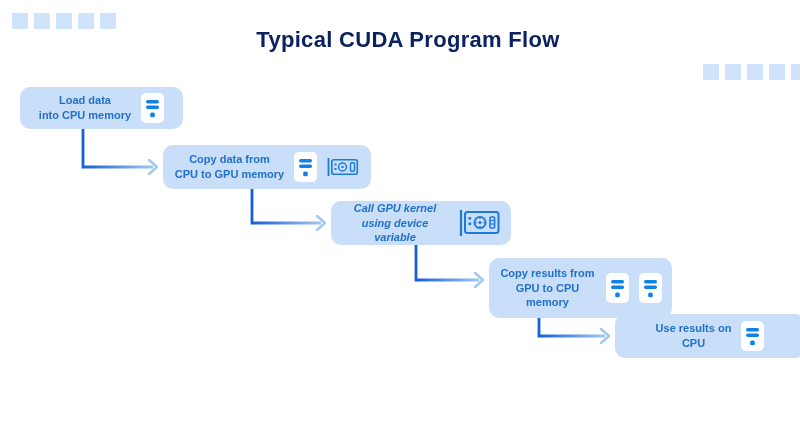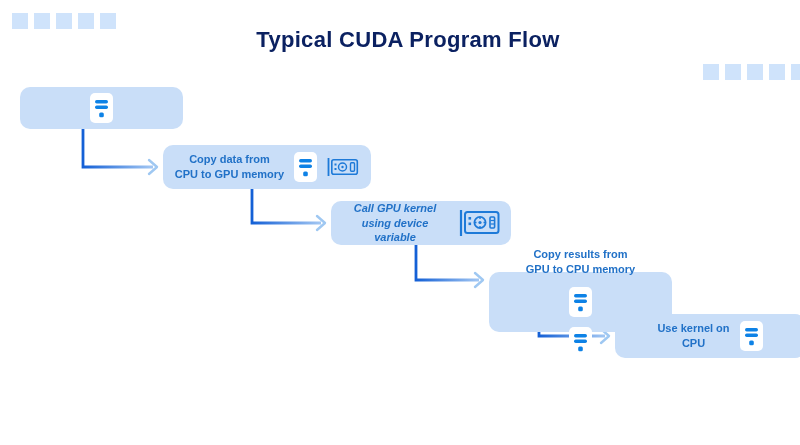--- a/index.html
+++ b/index.html
@@ -35,21 +35,21 @@
   .node .label {
     font-size: 11px; font-weight: bold;
     color: #2171c7; text-align: center;
     line-height: 1.32; white-space: pre-line;
   }
   .icon { flex: 0 0 auto; display: block; }
 
   .n1 { left: 12px;  top: 87px;  width: 163px; height: 42px; }
   .n2 { left: 155px; top: 145px; width: 208px; height: 44px; }
   .n3 { left: 323px; top: 201px; width: 180px; height: 44px; font-style: italic; }
-  .n4 { left: 481px; top: 272px; width: 183px; height: 60px; flex-direction: column; }
+  .n4 { left: 481px; top: 258px; width: 183px; height: 60px; }
   .n5 { left: 607px; top: 314px; width: 190px; height: 44px; }
 </style>
 </head>
 <body>
 
 <div class="canvas">
 
   <div class="decor decor-left">
     <div class="sq"></div>
     <div class="sq"></div>
@@ -99,20 +99,22 @@
       <path d="M408 245 V280 H471" fill="none" stroke="url(#g3)" stroke-width="2.8"></path>
       <path d="M467 273 L475 280 L467 287" fill="none" stroke="#9fc8f2" stroke-width="2.4" stroke-linecap="round" stroke-linejoin="round"></path>
     </g>
     <g>
       <path d="M531 302 V336 H597" fill="none" stroke="url(#g4)" stroke-width="2.8"></path>
       <path d="M593 329 L601 336 L593 343" fill="none" stroke="#9fc8f2" stroke-width="2.4" stroke-linecap="round" stroke-linejoin="round"></path>
     </g>
   </svg>
 
   <div class="node n1">
+    <div class="label">Load data
+into CPU memory</div>
     <svg class="icon" width="23" height="30" viewBox="0 0 23 30">
       <rect x="0" y="0" width="23" height="30" rx="5" fill="#ffffff"></rect>
       <rect x="5" y="7" width="13" height="3.4" rx="1.7" fill="#0e82e6"></rect>
       <rect x="5" y="12.6" width="13" height="3.4" rx="1.7" fill="#0e82e6"></rect>
       <rect x="9.2" y="19.6" width="4.6" height="4.6" rx="1.5" fill="#0e82e6"></rect>
     </svg>
   </div>
 
   <div class="node n2">
     <div class="label">Copy data from
@@ -162,21 +164,21 @@
     </svg>
     <svg class="icon" width="23" height="30" viewBox="0 0 23 30">
       <rect x="0" y="0" width="23" height="30" rx="5" fill="#ffffff"></rect>
       <rect x="5" y="7" width="13" height="3.4" rx="1.7" fill="#0e82e6"></rect>
       <rect x="5" y="12.6" width="13" height="3.4" rx="1.7" fill="#0e82e6"></rect>
       <rect x="9.2" y="19.6" width="4.6" height="4.6" rx="1.5" fill="#0e82e6"></rect>
     </svg>
   </div>
 
   <div class="node n5">
-    <div class="label">Use kernel on
+    <div class="label">Use results on
 CPU</div>
     <svg class="icon" width="23" height="30" viewBox="0 0 23 30">
       <rect x="0" y="0" width="23" height="30" rx="5" fill="#ffffff"></rect>
       <rect x="5" y="7" width="13" height="3.4" rx="1.7" fill="#0e82e6"></rect>
       <rect x="5" y="12.6" width="13" height="3.4" rx="1.7" fill="#0e82e6"></rect>
       <rect x="9.2" y="19.6" width="4.6" height="4.6" rx="1.5" fill="#0e82e6"></rect>
     </svg>
   </div>
 
 </div>

